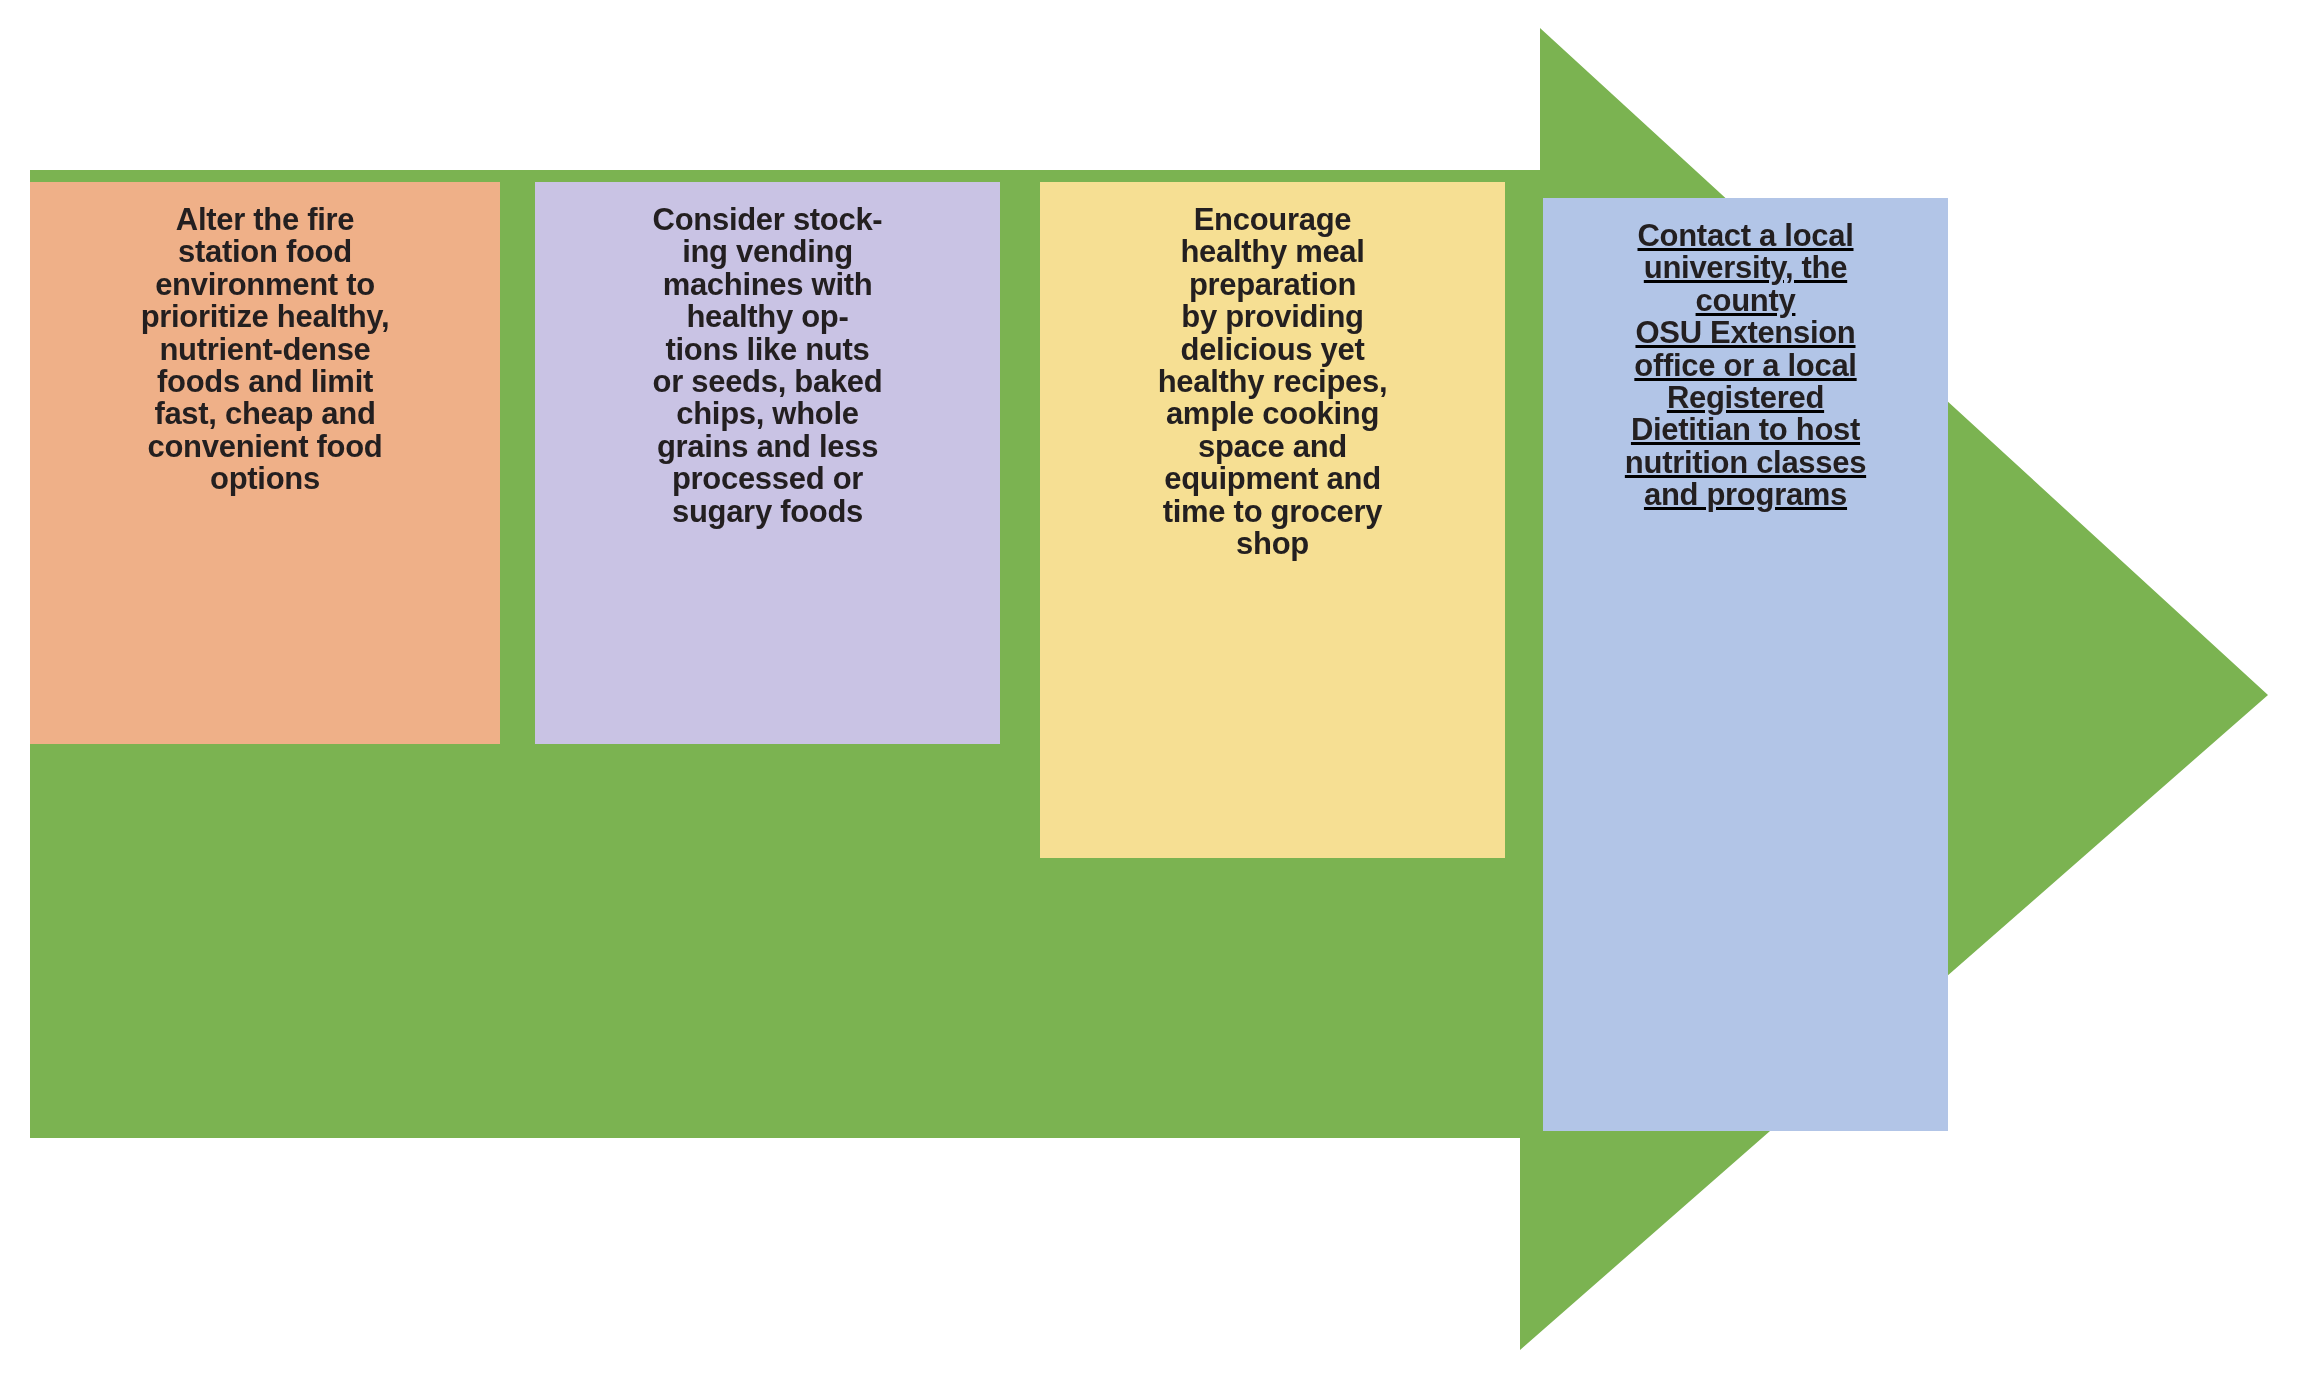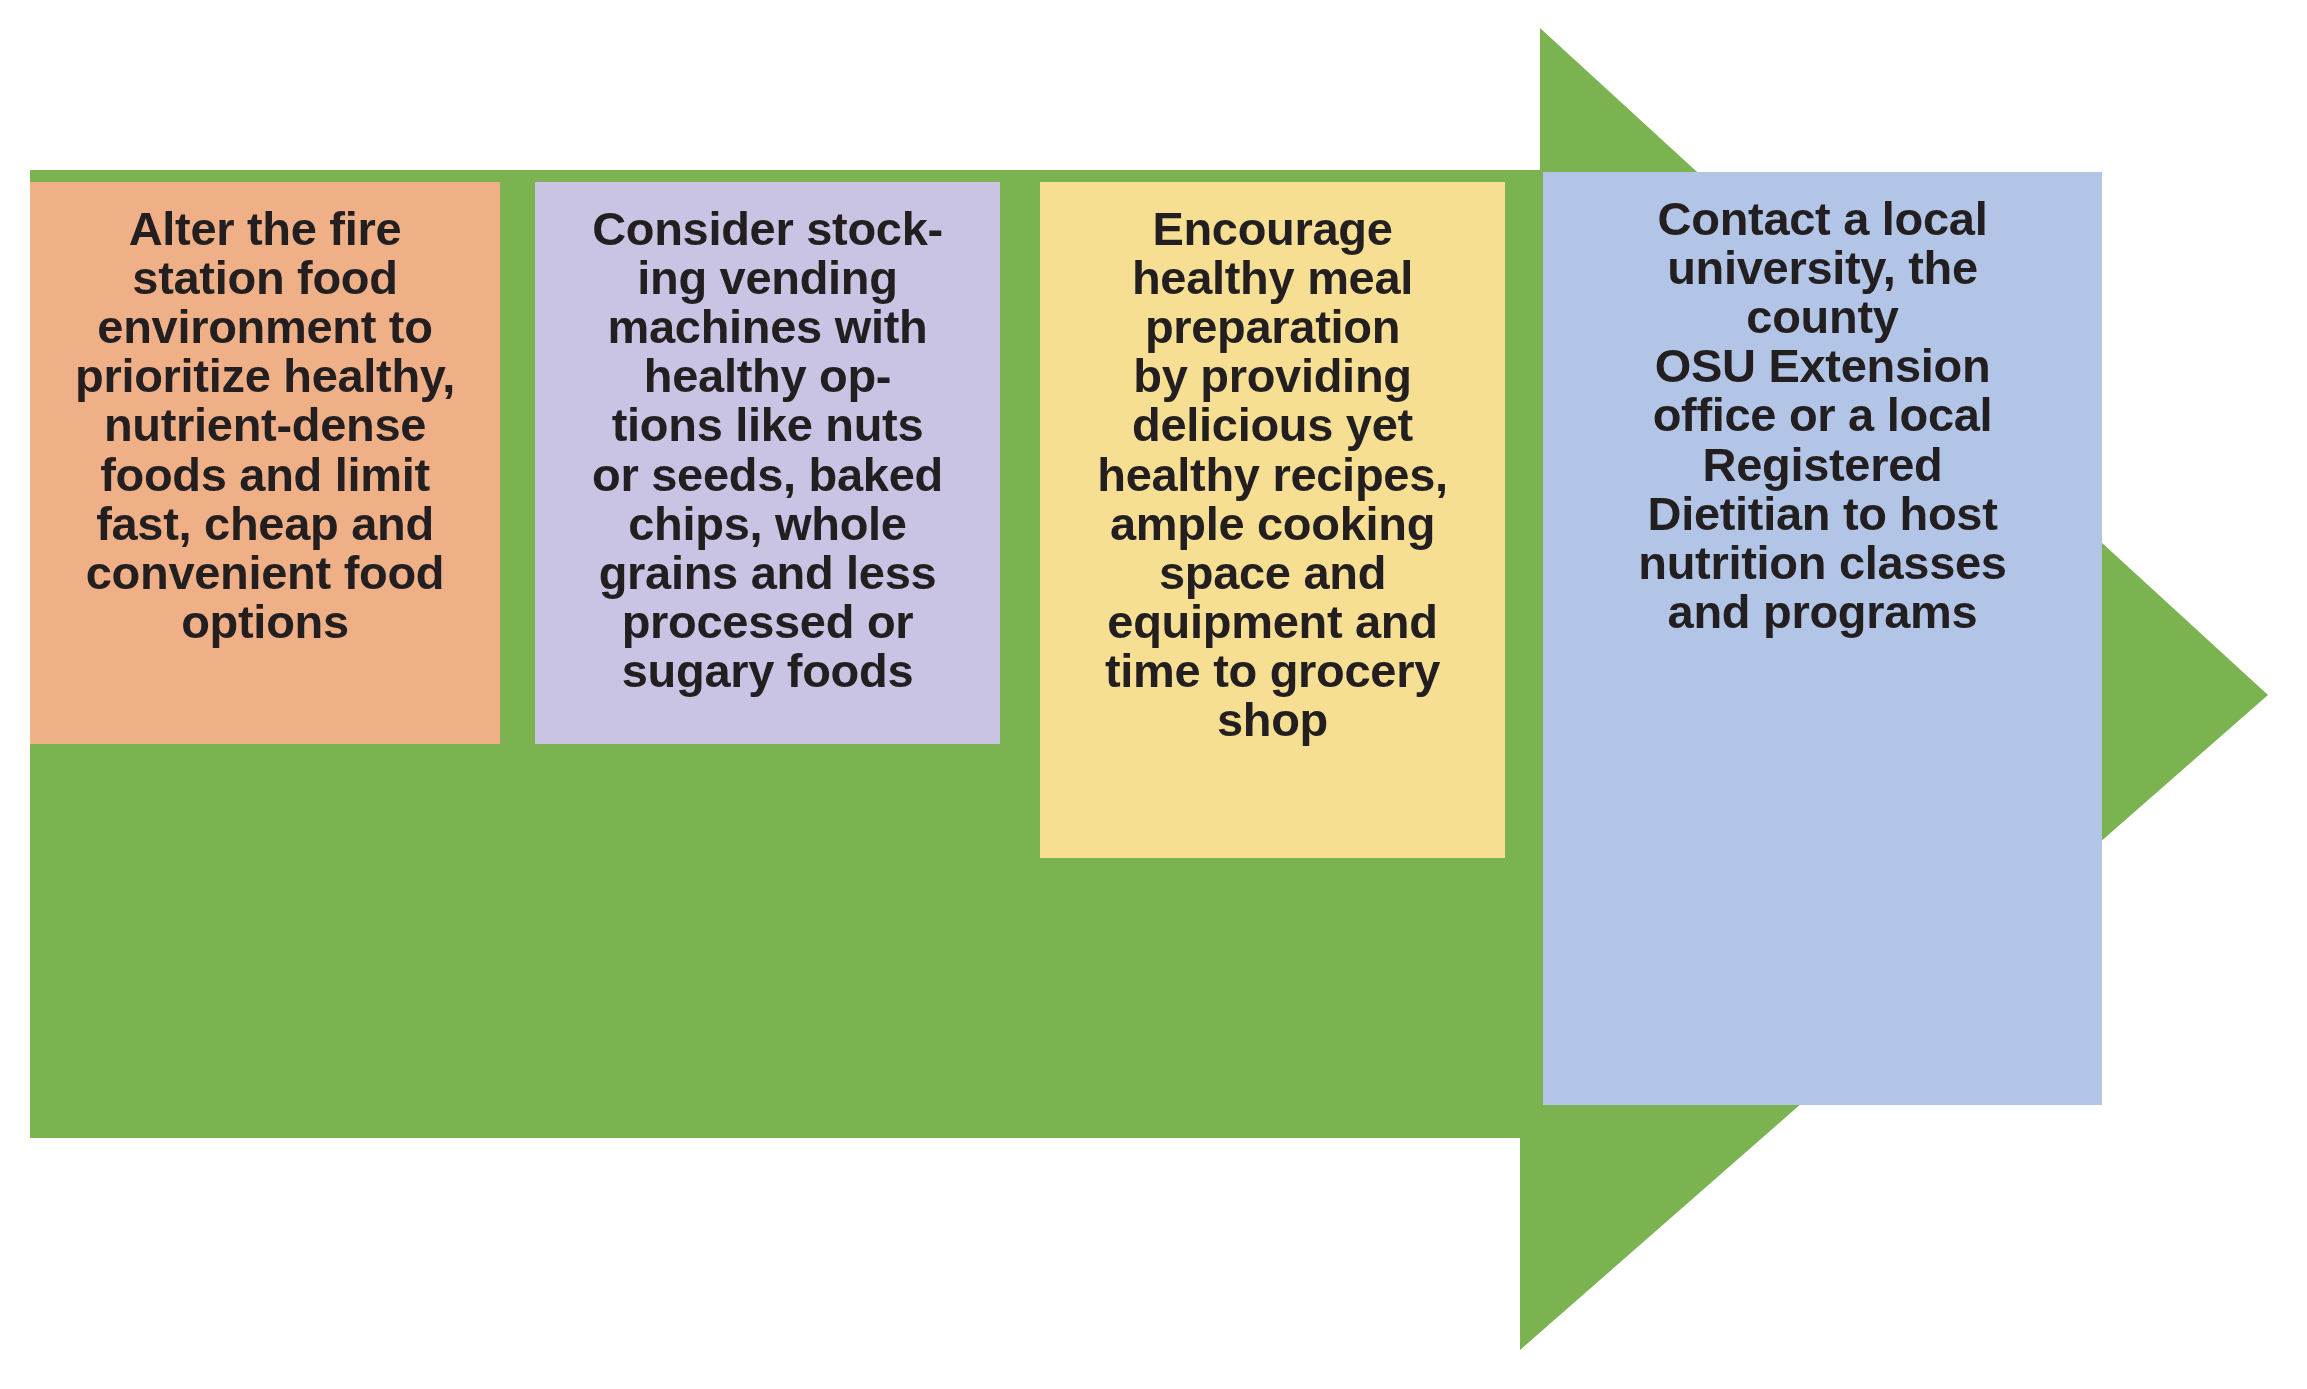--- a/index.html
+++ b/index.html
@@ -26,32 +26,32 @@
     position: absolute;
     box-sizing: border-box;
     display: flex;
     align-items: flex-start;
     justify-content: center;
     padding: 22px 14px 14px 14px;
   }
   .step-text {
     font-family: "Liberation Sans", sans-serif;
     font-weight: bold;
-    font-size: 47px;
+    font-size: 31px;
     line-height: 1.045;
     color: #231f20;
     text-align: center;
     letter-spacing: -0.3px;
     white-space: pre-line;
     width: 100%;
   }
   #box-1 { left: 30px;   top: 182px; width: 470px; height: 562px; }
   #box-2 { left: 535px;  top: 182px; width: 465px; height: 562px; }
   #box-3 { left: 1040px; top: 182px; width: 465px; height: 676px; }
-  #box-4 { left: 1543px; top: 172px; width: 559px; height: 933px; }
+  #box-4 { left: 1543px; top: 198px; width: 405px; height: 933px; text-decoration: underline; }
 </style>
 </head>
 <body>
 
 <div id="stage" style="background: rgb(255, 255, 255);">
 
   <svg id="arrow-svg" viewBox="0 0 2307 1389" preserveAspectRatio="none">
     <polygon id="arrow-shape" points="30,170 1540,170 1540,28 2268,695 1520,1350 1520,1138 30,1138" fill="#7BB351"></polygon>
   </svg>
 

